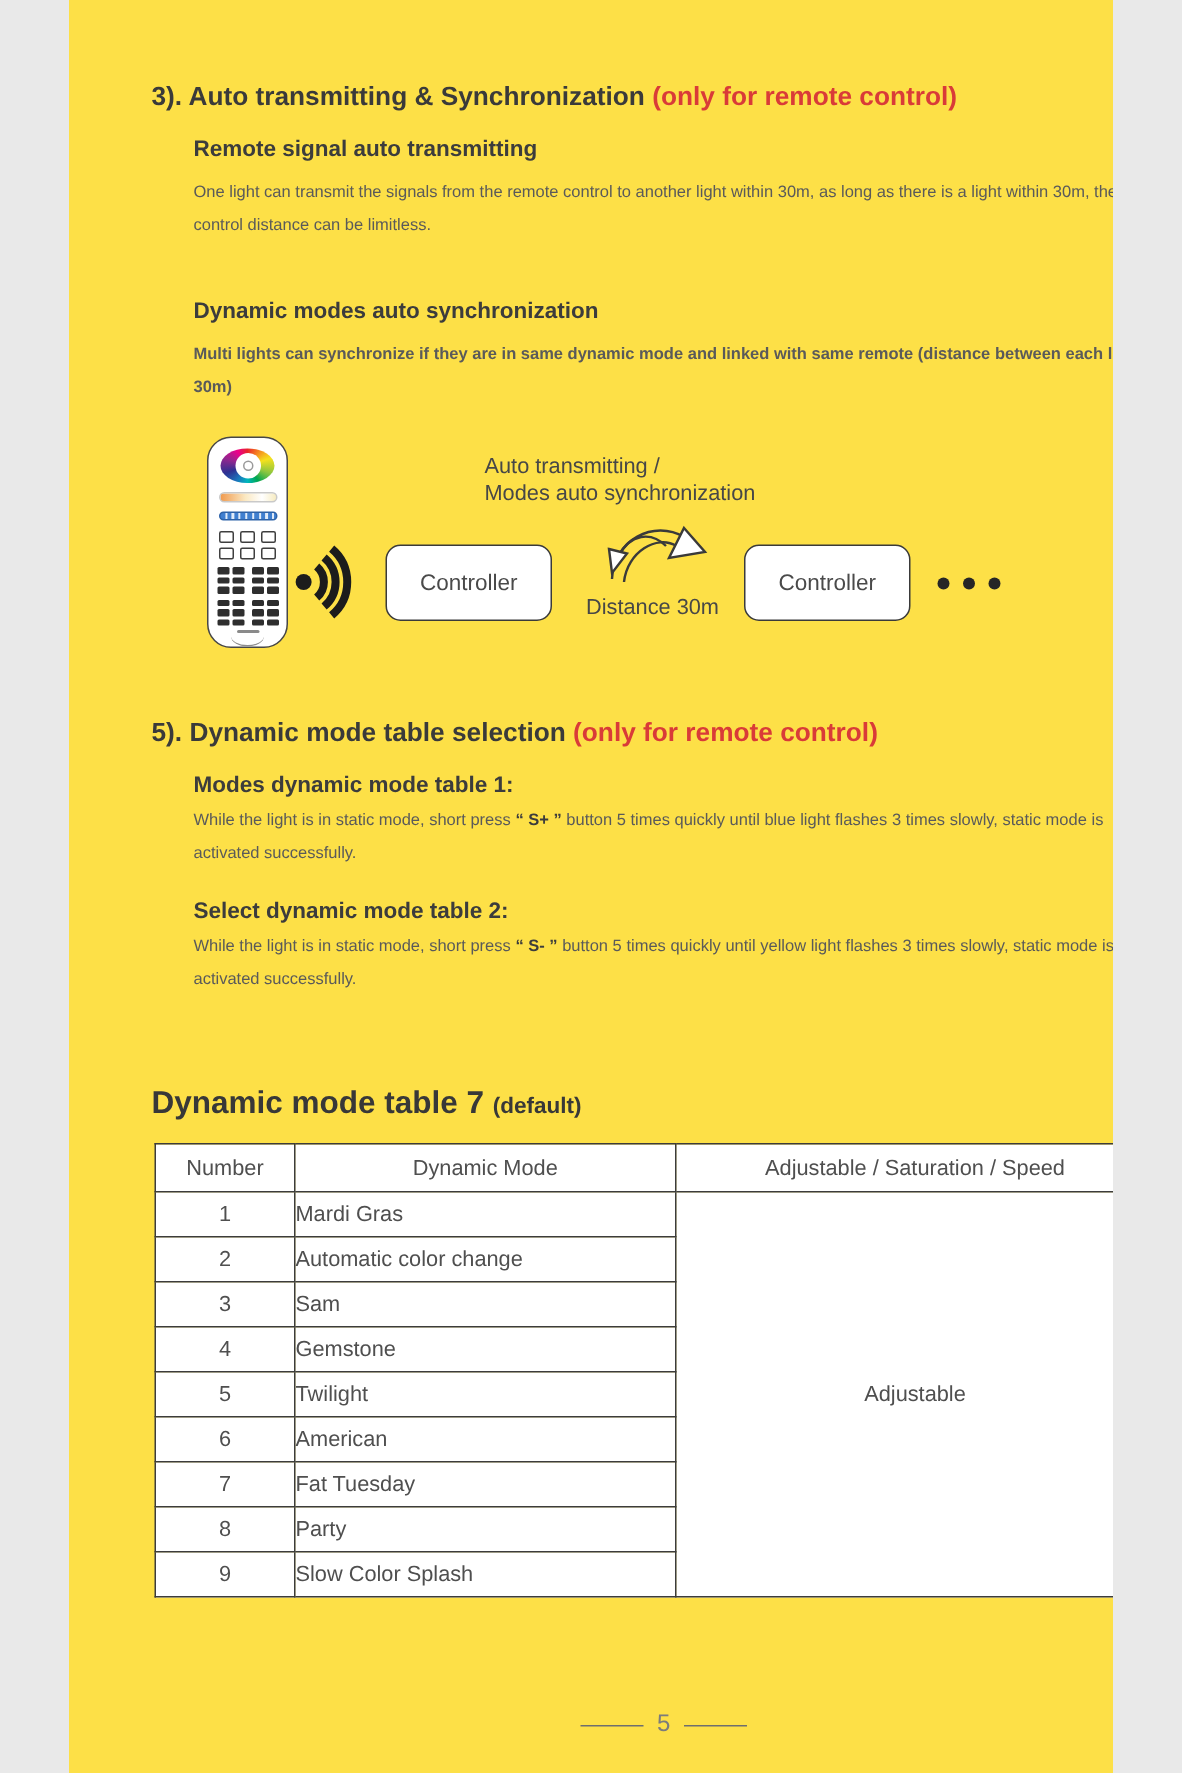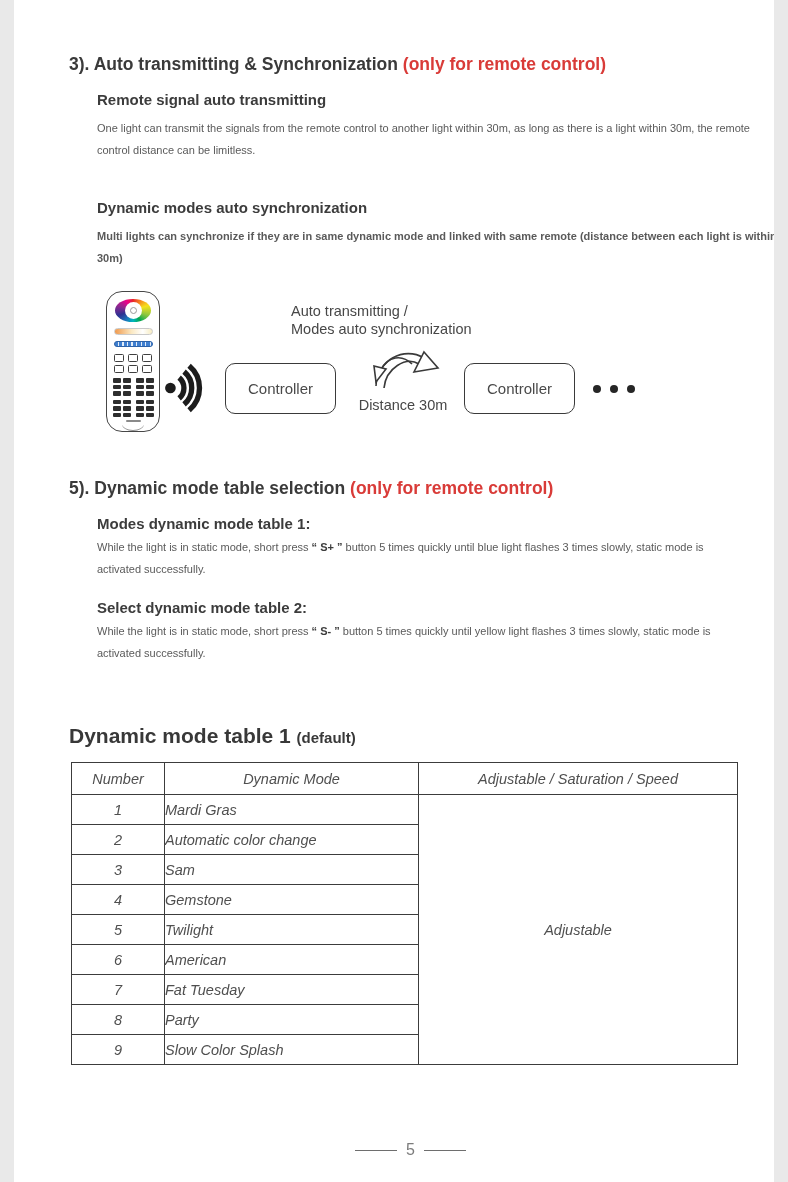--- a/index.html
+++ b/index.html
@@ -1,19 +1,19 @@
 <!DOCTYPE html>
 <html><head>
 <meta charset="utf-8">
 <style>
   html,body{margin:0;padding:0;background:#e9e9e9;}
   .page{
     position:relative;
-    width:760px;height:1182px;
-    background:#ffffff;
+    width:696px;height:1182px;
+    background:#fde047;
     font-family:"Liberation Sans", sans-serif;
     color:#595959;
     margin:0 auto;
     overflow:hidden;
   }
   .abs{position:absolute;}
   
   .sec-head{font-size:17.5px;font-weight:bold;color:#3a3a3a;white-space:nowrap;}
   .sec-head .red-note{font-weight:bold;}
   .sub-head{font-size:15px;font-weight:bold;color:#3c3c3c;}
@@ -217,24 +217,24 @@
   <div class="abs body-text" style="left:83px;top:537px;width:635px;">
     <span>While the light is in static mode, short press </span><span class="key-term">“ S+ ”</span><span> button 5 times quickly until blue light flashes 3 times slowly, static mode is activated successfully.</span>
   </div>
 
   <div class="abs sub-head" style="left:83px;top:599px;">Select dynamic mode table 2:</div>
   <div class="abs body-text" style="left:83px;top:621px;width:635px;">
     <span>While the light is in static mode, short press </span><span class="key-term">“ S- ”</span><span> button 5 times quickly until yellow light flashes 3 times slowly, static mode is activated successfully.</span>
   </div>
 
   <div class="abs table-head" style="left:55px;top:724px;">
-    <span>Dynamic mode table 1 </span><span class="small">(default)</span>
-  </div>
-
-  <table class="mode abs" style="left:57px;top:762px;font-style:italic;">
+    <span>Dynamic mode table 7 </span><span class="small">(default)</span>
+  </div>
+
+  <table class="mode abs" style="left:57px;top:762px;">
     <colgroup>
         <col style="width:93px">
         <col style="width:254px">
         <col style="width:319px">
       </colgroup>
     <thead>
       <tr>
         <th>Number</th>
         <th>Dynamic Mode</th>
         <th>Adjustable / Saturation / Speed</th>

